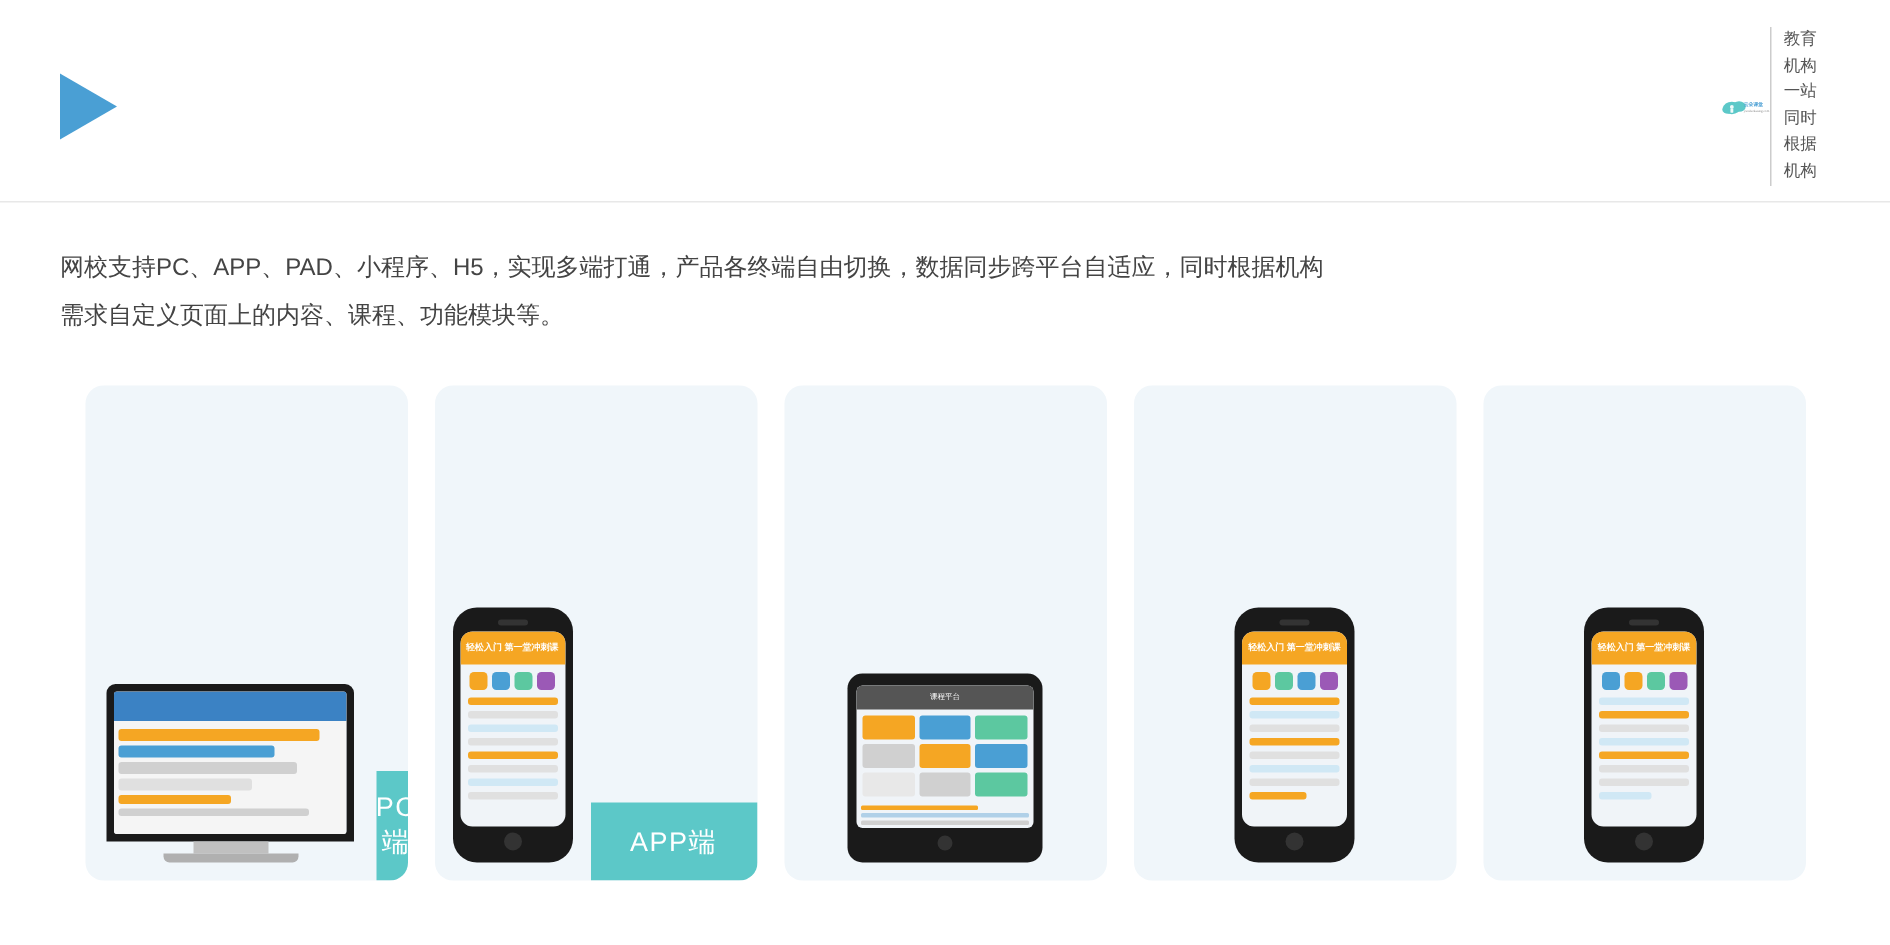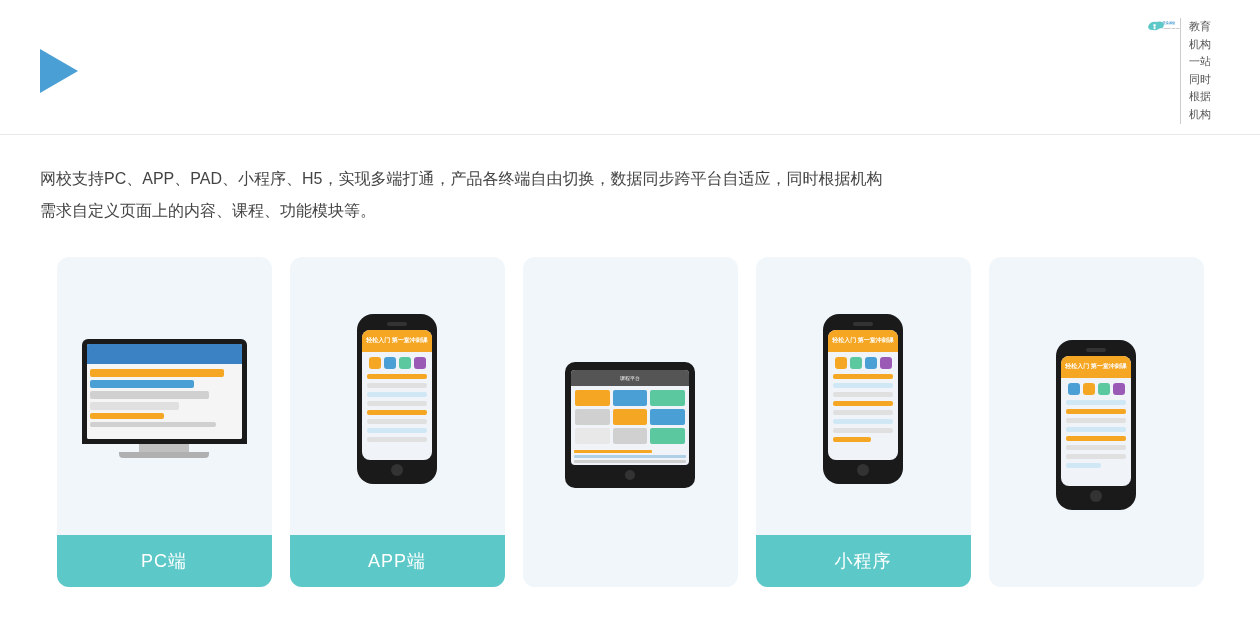--- a/index.html
+++ b/index.html
@@ -35,21 +35,21 @@
       font-size: 26px;
       color: #333;
       font-weight: normal;
     }
     .header-title strong {
       font-weight: bold;
       color: #222;
     }
     .header-logo {
       display: flex;
-      align-items: flex-start;
+      align-items: center;
       gap: 0;
     }
     .logo-text-right {
       display: flex;
       flex-direction: column;
       font-size: 11px;
       color: #555;
       border-left: 1px solid #ccc;
       padding-left: 8px;
       line-height: 1.6;
@@ -71,21 +71,21 @@
       justify-content: center;
       align-items: stretch;
     }
 
     .card {
       flex: 1;
       background: #f0f6fa;
       border-radius: 12px;
       overflow: hidden;
       display: flex;
-      flex-direction: column;
+      flex-direction: row;
       align-items: flex-end;
       min-height: 330px;
       max-width: 215px;
     }
 
     .card-image-area {
       flex: 1;
       display: flex;
       align-items: center;
       justify-content: center;
@@ -452,21 +452,20 @@
               <div class="phone-content-bar orange"></div>
               <div class="phone-content-bar"></div>
               <div class="phone-content-bar blue"></div>
               <div class="phone-content-bar"></div>
               <div class="phone-content-bar orange" style="width:60%;"></div>
             </div>
           </div>
         </div>
       </div>
     </div>
-    <div class="card-label">小程序</div>
   </div>
 
   <div class="card">
     <div class="card-image-area">
       <div class="phone-mockup">
         <div class="phone-outer">
           <div class="phone-screen">
             <div class="phone-screen-header">
               <span>轻松入门 第一堂冲刺课</span>
             </div>

